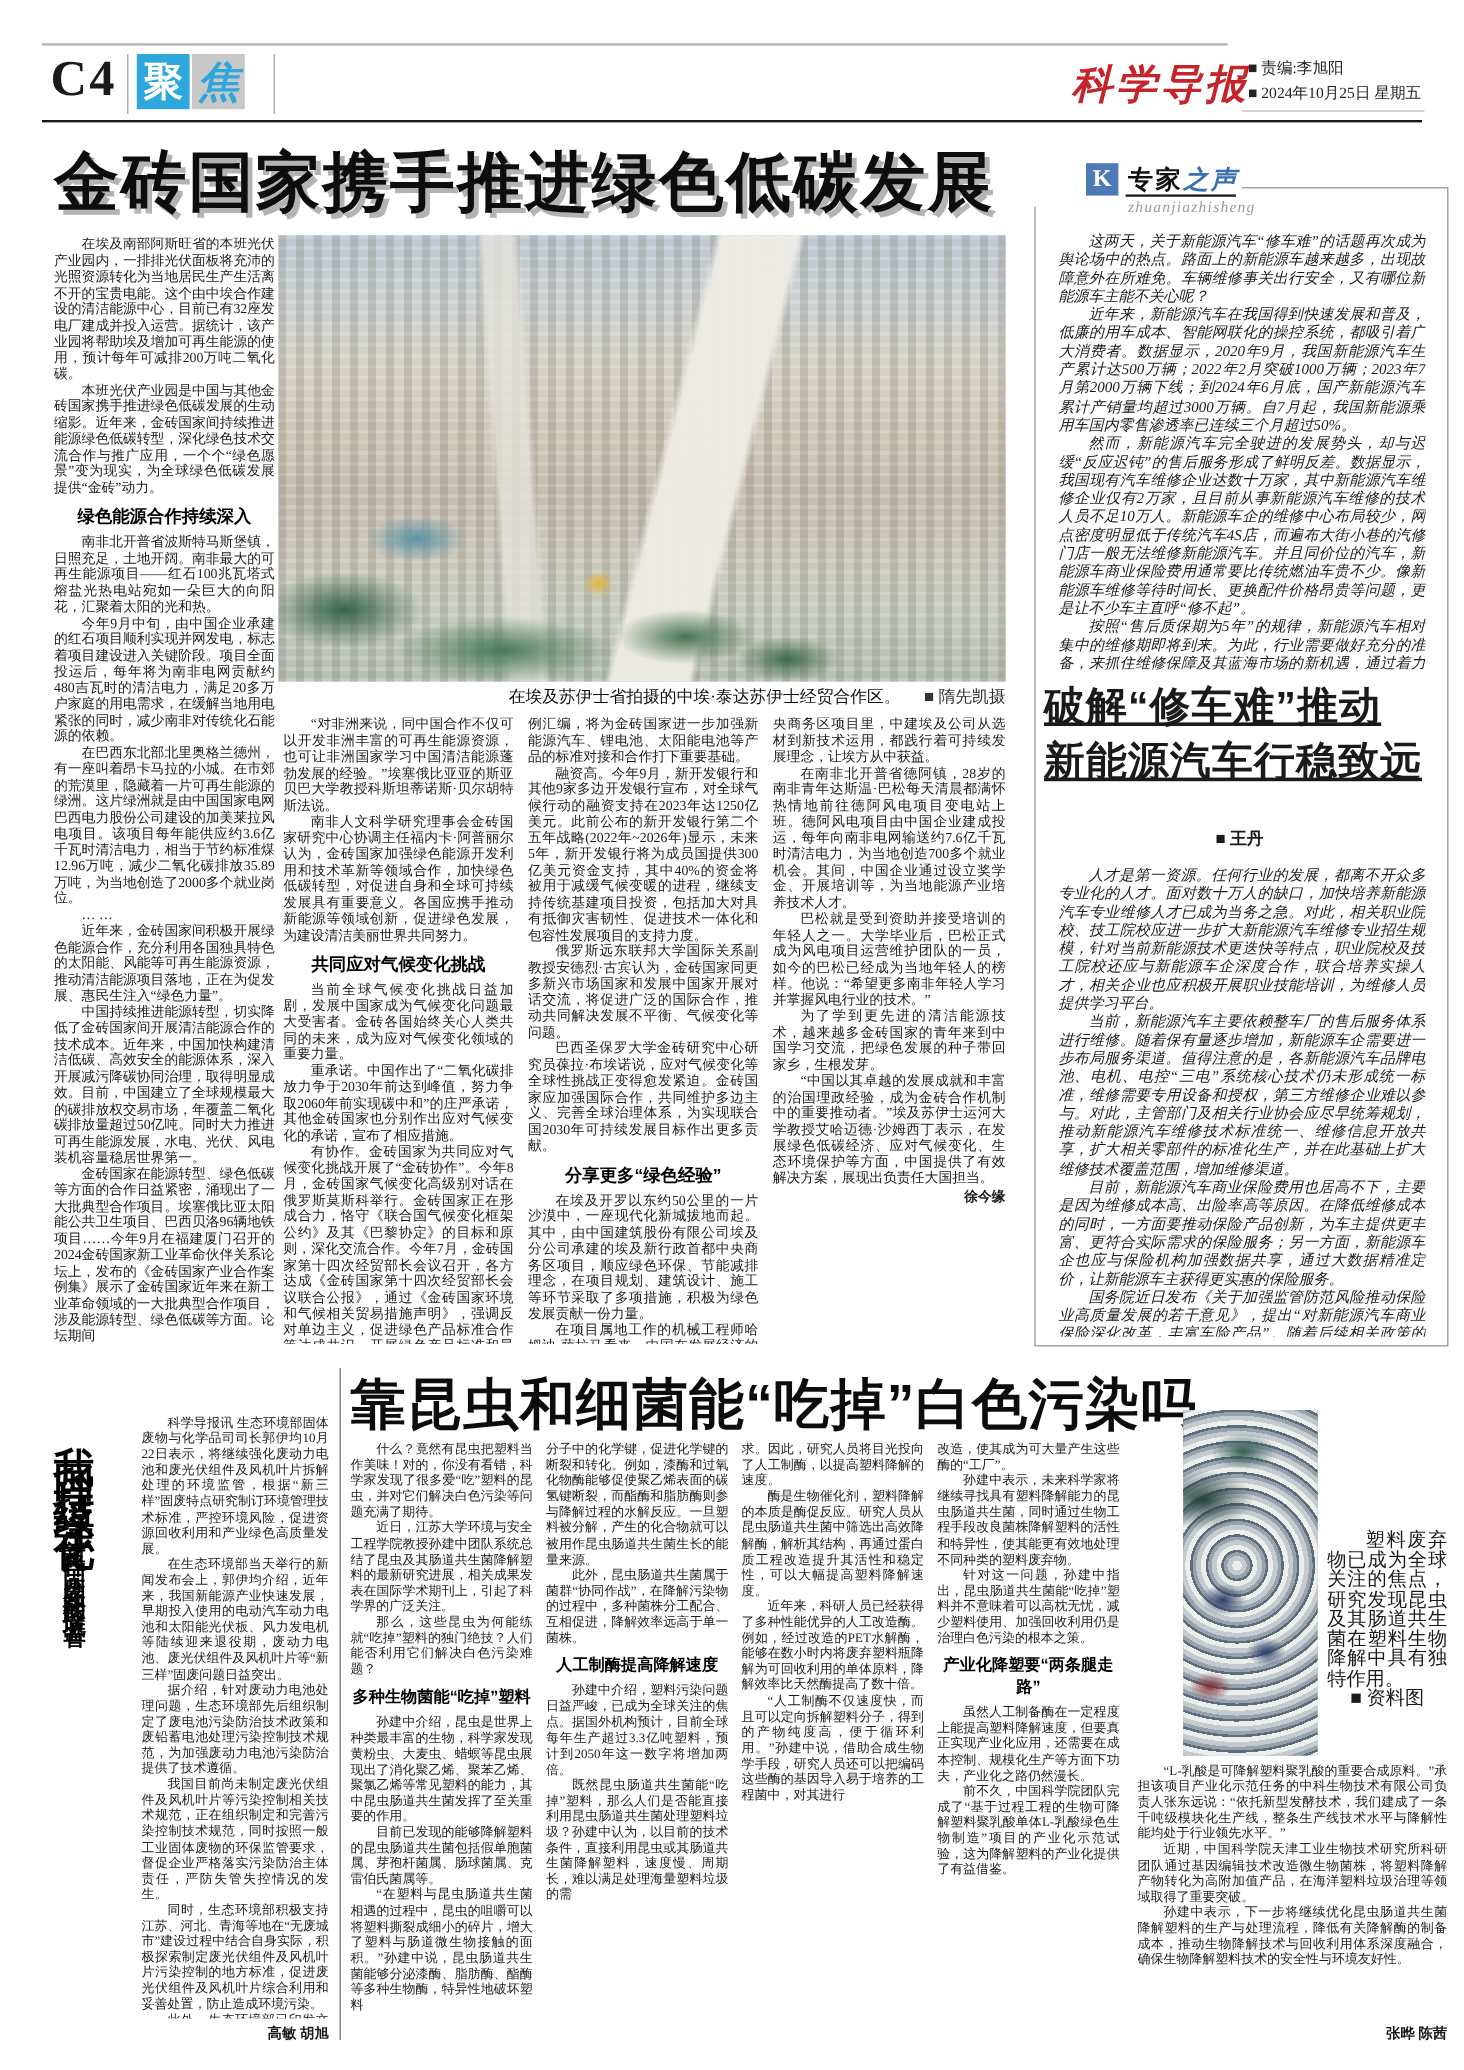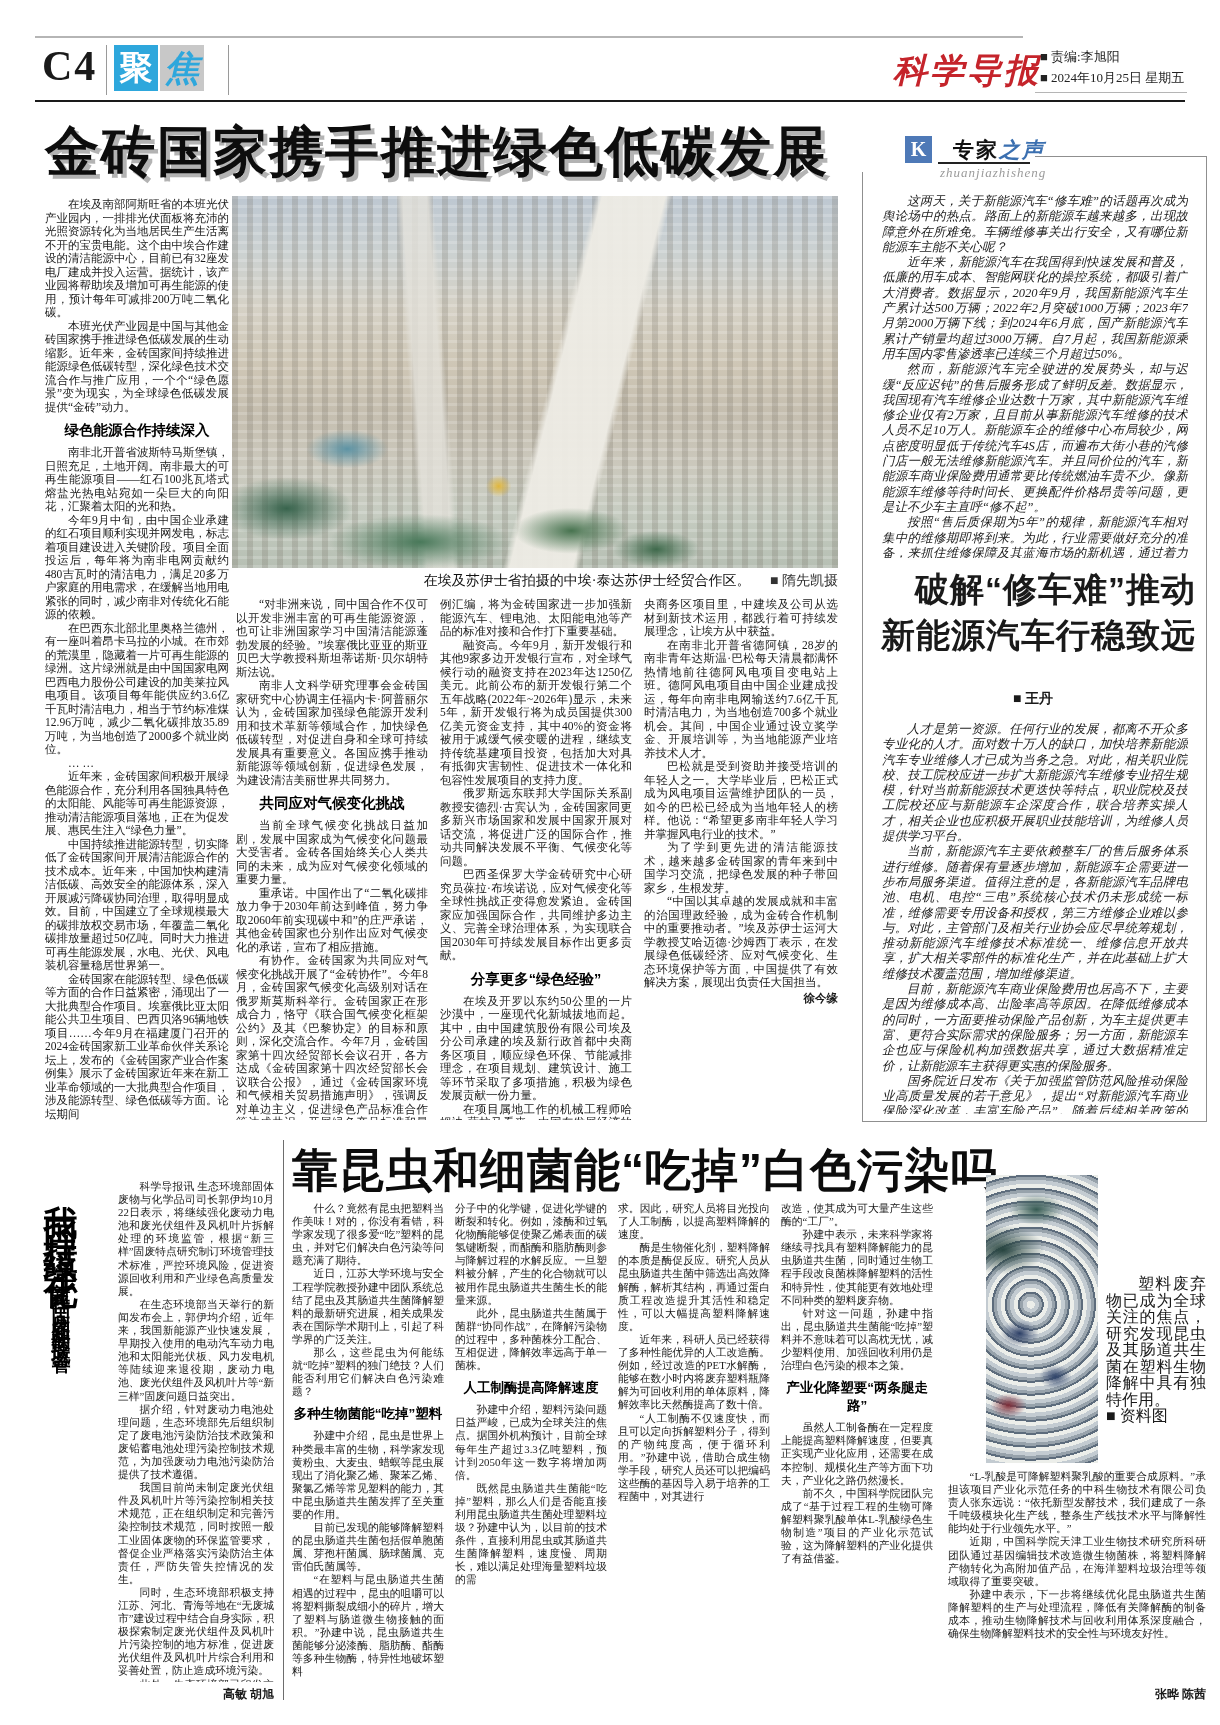--- a/index.html
+++ b/index.html
@@ -39,46 +39,46 @@
      repeating-linear-gradient(90deg, rgba(110,104,92,.22) 0 6px, rgba(0,0,0,0) 6px 15px),
      repeating-linear-gradient(0deg, rgba(255,255,255,.18) 0 3px, rgba(0,0,0,0) 3px 9px),
      linear-gradient(#bdc7d1 0%, #cbd1d1 15%, #d5d1c5 30%, #cec6b5 46%, #c5beaf 58%, #cbc8bc 72%, #c6ccc1 85%, #b6bfb3 100%);}
   .capline{font-size:14px;text-align:right;color:#111;}
   .capline .credit{color:#333;margin-left:16px;}
   
   .expbox{border:1px solid #8f8f8f;}
   .mask{background:#fff;}
   .ksq{width:27px;height:27px;background:#4E79B7;color:#fff;display:flex;align-items:center;justify-content:center;
        font:700 20px "Liberation Serif","DejaVu Serif",serif;}
-  .exptitle{font:700 21px "Liberation Sans","DejaVu Sans",sans-serif;color:#111;letter-spacing:2px;margin-left:13px;}
+  .exptitle{font:700 21px "Liberation Sans","DejaVu Sans",sans-serif;color:#111;letter-spacing:2px;}
   .exptitle .blue{color:#3a6fb0;font-style:italic;}
   .exppy{font:italic 13px "Liberation Serif","DejaVu Serif",serif;color:#9a9a9a;letter-spacing:1px;}
   .expunder{height:2px;background:#222;}
   .expcol{font-style:italic;font-size:12.5px;line-height:15.3px;}
-  .exphl{font:900 34px "Liberation Sans","DejaVu Sans",sans-serif;text-align:right;line-height:46px;letter-spacing:1px;}
+  .exphl{font:900 34px "Liberation Sans","DejaVu Sans",sans-serif;text-align:left;line-height:46px;letter-spacing:1px;text-decoration:underline;}
   .expby{text-align:center;font:700 14px "Liberation Serif","DejaVu Serif",serif;}
   .expby .g{color:#9a9a9a;}
   
   .vsep{width:1px;background:#6d6d6d;}
   .vhead{writing-mode:vertical-lr;height:530px;}
   .vbig{font:900 34px "Liberation Sans","DejaVu Sans",sans-serif;letter-spacing:14px;color:#000;}
   .vsmall{font:700 19px "Liberation Sans","DejaVu Sans",sans-serif;letter-spacing:6px;color:#000;margin-left:8px;}
   .bcol{font-size:10.8px;line-height:13.1px;}
   .bcol .subhd{font-size:13.5px;}
   .midhl{font:900 46px "Liberation Sans","DejaVu Sans",sans-serif;color:#0c0c0c;letter-spacing:1px;white-space:nowrap;}
   .photo-trash{background:
      radial-gradient(60px 35px at 15% 26%, #27443f 0%, rgba(39,68,63,0) 70%),
      radial-gradient(40px 22px at 45% 12%, #355a52 0%, rgba(53,90,82,0) 70%),
      radial-gradient(26px 18px at 30% 55%, #2c3f66 0%, rgba(44,63,102,0) 75%),
      radial-gradient(22px 16px at 62% 70%, #31456b 0%, rgba(49,69,107,0) 75%),
      radial-gradient(24px 16px at 20% 80%, #7f2f3a 0%, rgba(127,47,58,0) 75%),
      repeating-radial-gradient(circle at 40% 45%, #eceeea 0 4px, #c3cbd1 4px 8px, #97a2ab 8px 11px, #5d6c7c 11px 13px),
      linear-gradient(#5d7d70 0%, #49695d 10%, #9aa5a9 11%, #b9c0c2 100%);}
   .trashcap{font-size:16px;line-height:16.5px;text-align:justify;}
-  .trashcap .credit{display:block;text-align:left;}
+  .trashcap .credit{display:block;text-align:center;}
   .trashcap .g{color:#9a9a9a;}
   .bbyline{font:700 12px "Liberation Serif","DejaVu Serif",serif;text-align:right;}
 </style>
 </head>
 <body>
 
 <div class="page">
 
   <div class="abs toprule" style="left:35px;top:36px;width:988px;"></div>
   <div class="abs pageno" style="left:42px;top:42px;">C4</div>

